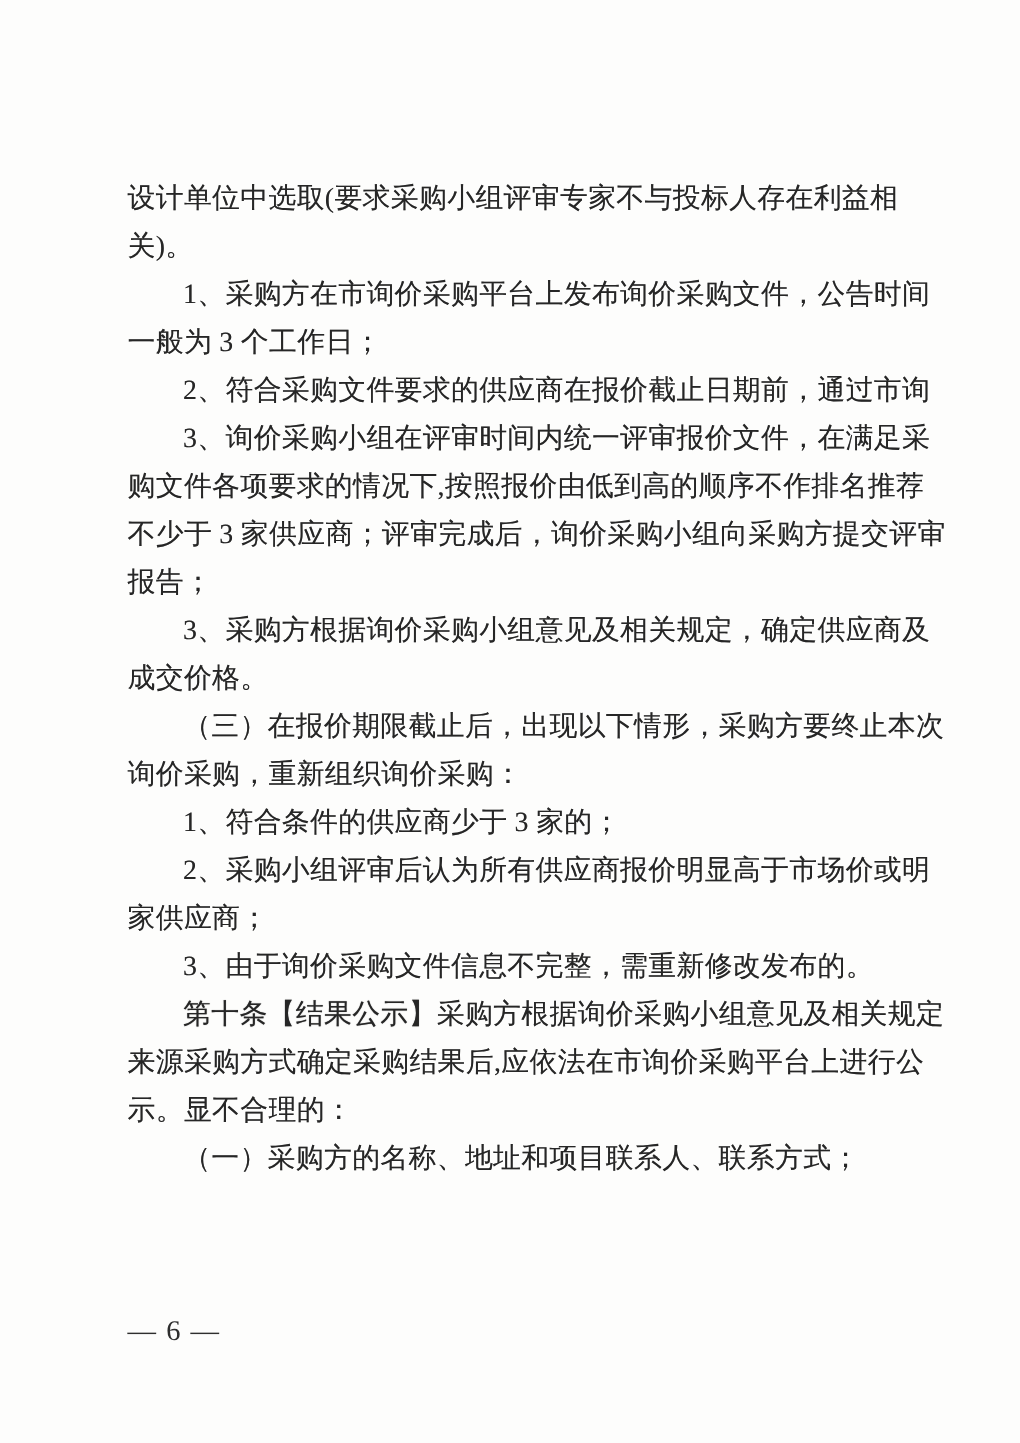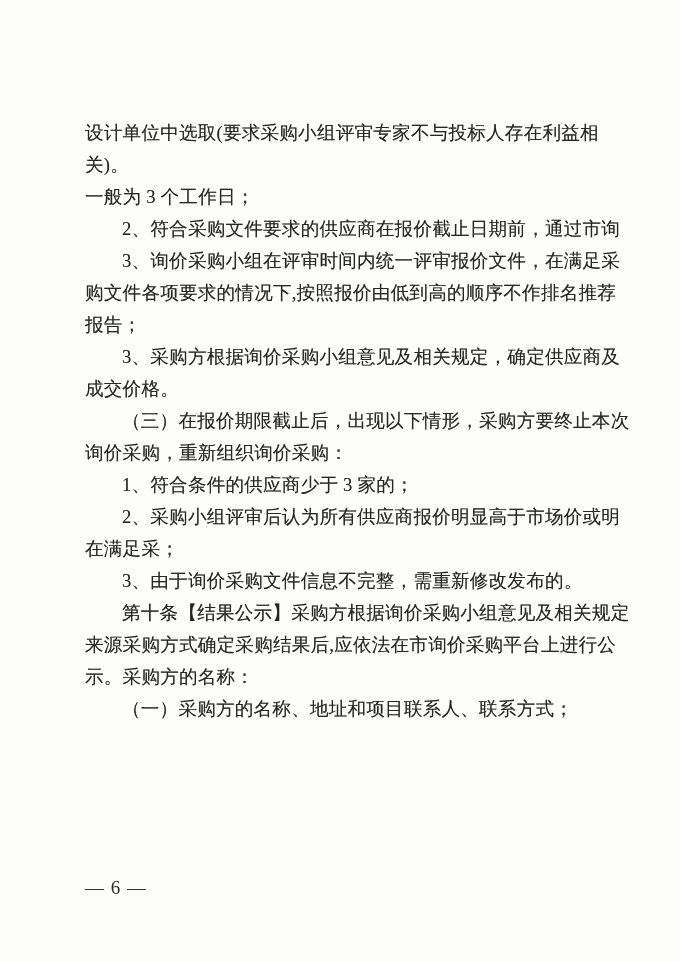--- a/index.html
+++ b/index.html
@@ -54,36 +54,38 @@
   }
 </style>
 </head>
 <body>
 
 <div class="page" style="background: rgb(253, 253, 252); color: rgb(38, 38, 38);">
 
   <main class="body-text">
       <div class="line"><span class="line-text">设计单位中选取(要求采购小组评审专家不与投标人存在利益相</span></div>
       <div class="line"><span class="line-text">关)。</span></div>
+      <div class="line indent"><span class="line-text">1、采购方在市询价采购平台上发布询价采购文件，公告时间</span></div>
       <div class="line"><span class="line-text">一般为 3 个工作日；</span></div>
       <div class="line indent"><span class="line-text">2、符合采购文件要求的供应商在报价截止日期前，通过市询</span></div>
       <div class="line indent"><span class="line-text">3、询价采购小组在评审时间内统一评审报价文件，在满足采</span></div>
       <div class="line"><span class="line-text">购文件各项要求的情况下,按照报价由低到高的顺序不作排名推荐</span></div>
+      <div class="line"><span class="line-text">不少于 3 家供应商；评审完成后，询价采购小组向采购方提交评审</span></div>
       <div class="line"><span class="line-text">报告；</span></div>
       <div class="line indent"><span class="line-text">3、采购方根据询价采购小组意见及相关规定，确定供应商及</span></div>
       <div class="line"><span class="line-text">成交价格。</span></div>
       <div class="line indent"><span class="line-text">（三）在报价期限截止后，出现以下情形，采购方要终止本次</span></div>
       <div class="line"><span class="line-text">询价采购，重新组织询价采购：</span></div>
       <div class="line indent"><span class="line-text">1、符合条件的供应商少于 3 家的；</span></div>
       <div class="line indent"><span class="line-text">2、采购小组评审后认为所有供应商报价明显高于市场价或明</span></div>
-      <div class="line"><span class="line-text">在满足采；</span></div>
+      <div class="line"><span class="line-text">家供应商；</span></div>
       <div class="line indent"><span class="line-text">3、由于询价采购文件信息不完整，需重新修改发布的。</span></div>
       <div class="line indent"><b class="lead">第十条【结果公示】</b><span class="line-text">采购方根据询价采购小组意见及相关规定</span></div>
       <div class="line"><span class="line-text">来源采购方式确定采购结果后,应依法在市询价采购平台上进行公</span></div>
-      <div class="line"><span class="line-text">示。采购方的名称：</span></div>
+      <div class="line"><span class="line-text">示。显不合理的：</span></div>
       <div class="line indent"><span class="line-text">（一）采购方的名称、地址和项目联系人、联系方式；</span></div>
     </main>
 
   <footer class="footer">
     <span>— 6 —</span>
   </footer>
 
 </div>
 
 </body></html>

